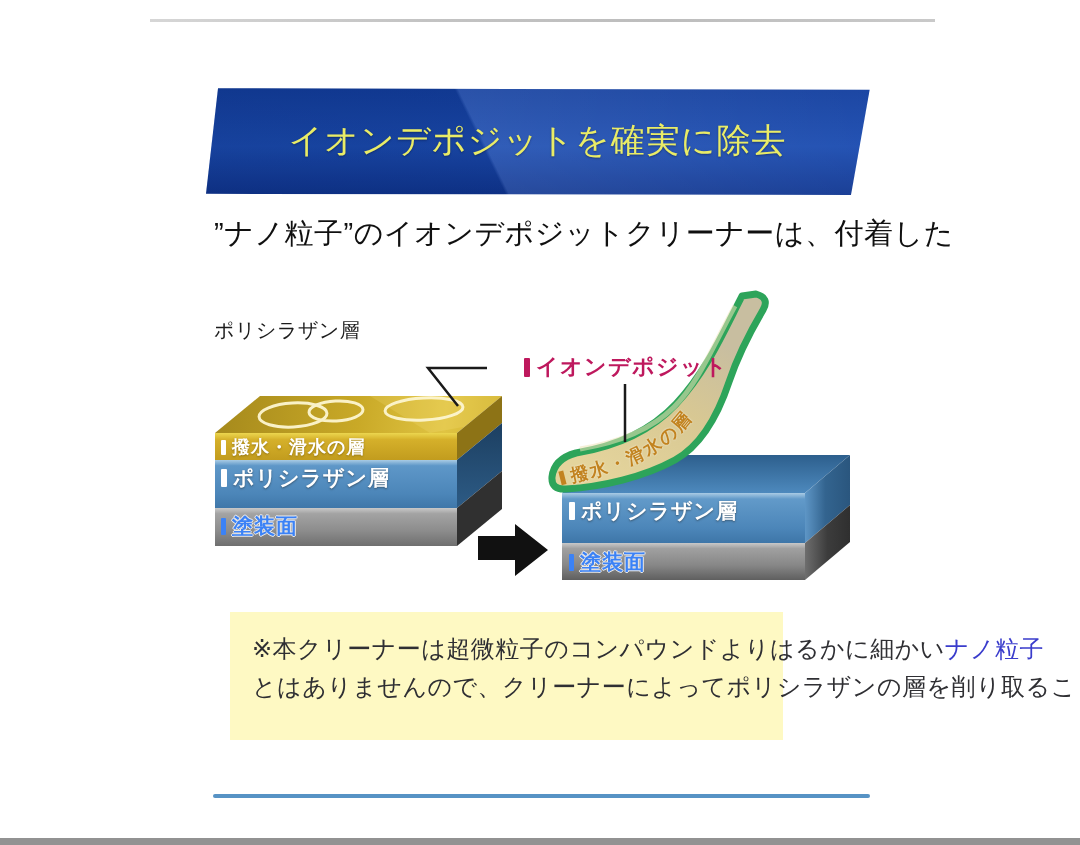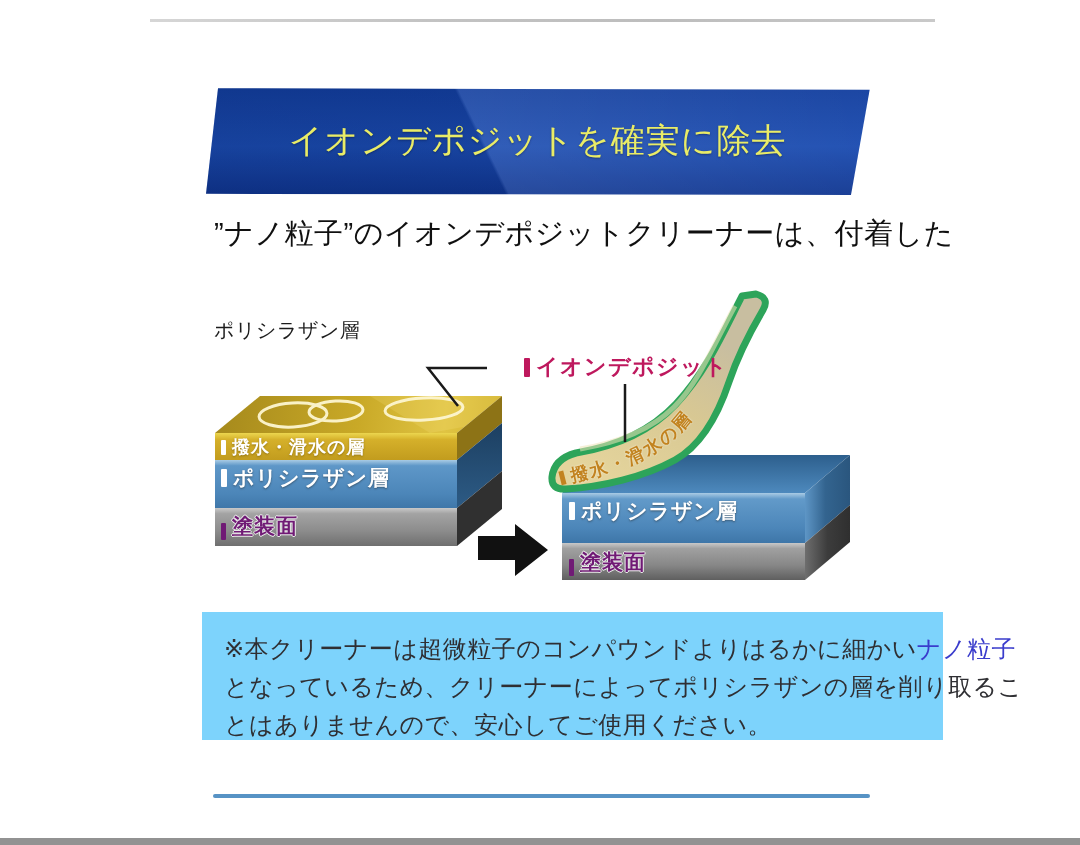--- a/index.html
+++ b/index.html
@@ -28,24 +28,24 @@
   #caption{left:214px;top:317px;color:#1c1c1c;font-size:20px;line-height:26px;
     letter-spacing:0.5px;white-space:nowrap;}
   
   #diagram-svg{left:0;top:0;width:1080px;height:845px;}
   
   .layer-label{position:absolute;display:flex;align-items:center;font-weight:bold;
     white-space:nowrap;letter-spacing:1px;}
   .bullet{display:inline-block;background:currentColor;margin-right:6px;border-radius:1px;}
   .lbl-white{color:#ffffff;text-shadow:0 1px 2px rgba(30,30,30,.5);}
   .lbl-hassui{color:#ffffff;text-shadow:0 1px 2px rgba(110,85,10,.6);}
-  .lbl-dark{color:#701a75;text-shadow:-1px 0 #e9e9e9,1px 0 #e9e9e9,0 -1px #e9e9e9,0 1px #e9e9e9;align-items:flex-end;}
+  .lbl-dark{color:#3b82f6;text-shadow:-1px 0 #e9e9e9,1px 0 #e9e9e9,0 -1px #e9e9e9,0 1px #e9e9e9;}
   #ion-label{left:508px;top:352px;color:#be185d;font-size:22px;letter-spacing:1.5px;margin-left:16px;}
   
-  #note-box{left:202px;top:612px;width:741px;height:128px;background:#7dd3fc;}
+  #note-box{left:230px;top:612px;width:553px;height:128px;background:#fef9c3;}
   #note-text{position:absolute;left:22px;top:18px;color:#2f2f33;font-size:24px;
     line-height:38px;letter-spacing:0.5px;white-space:nowrap;}
   .nano-link{color:#3a3ccc;}
   
   #divider{left:213px;top:794px;width:657px;height:4px;background:#5793c5;border-radius:2px;}
   
   #bottom-bar{left:0;top:838px;width:1080px;height:7px;background:#929292;}
 </style>
 </head>
 <body>
@@ -197,19 +197,18 @@
 </div>
 
 <div class="layer-label" id="ion-label">
   <span class="bullet" style="width:6px;height:19px;"></span>
   <span>イオンデポジット</span>
 </div>
 
 <div class="abs" id="note-box">
   <div id="note-text">
     <div><span>※本クリーナーは超微粒子のコンパウンドよりはるかに細かい</span><span class="nano-link">ナノ粒子</span></div>
-    <div>となっているため、クリーナーによってポリシラザンの層を削り取るこ</div>
-    <div>とはありませんので、安心してご使用ください。</div>
+    <div>とはありませんので、クリーナーによってポリシラザンの層を削り取るこ</div>
   </div>
 </div>
 
 <div class="abs" id="divider"></div>
 <div class="abs" id="bottom-bar"></div>
 
 </body></html>

